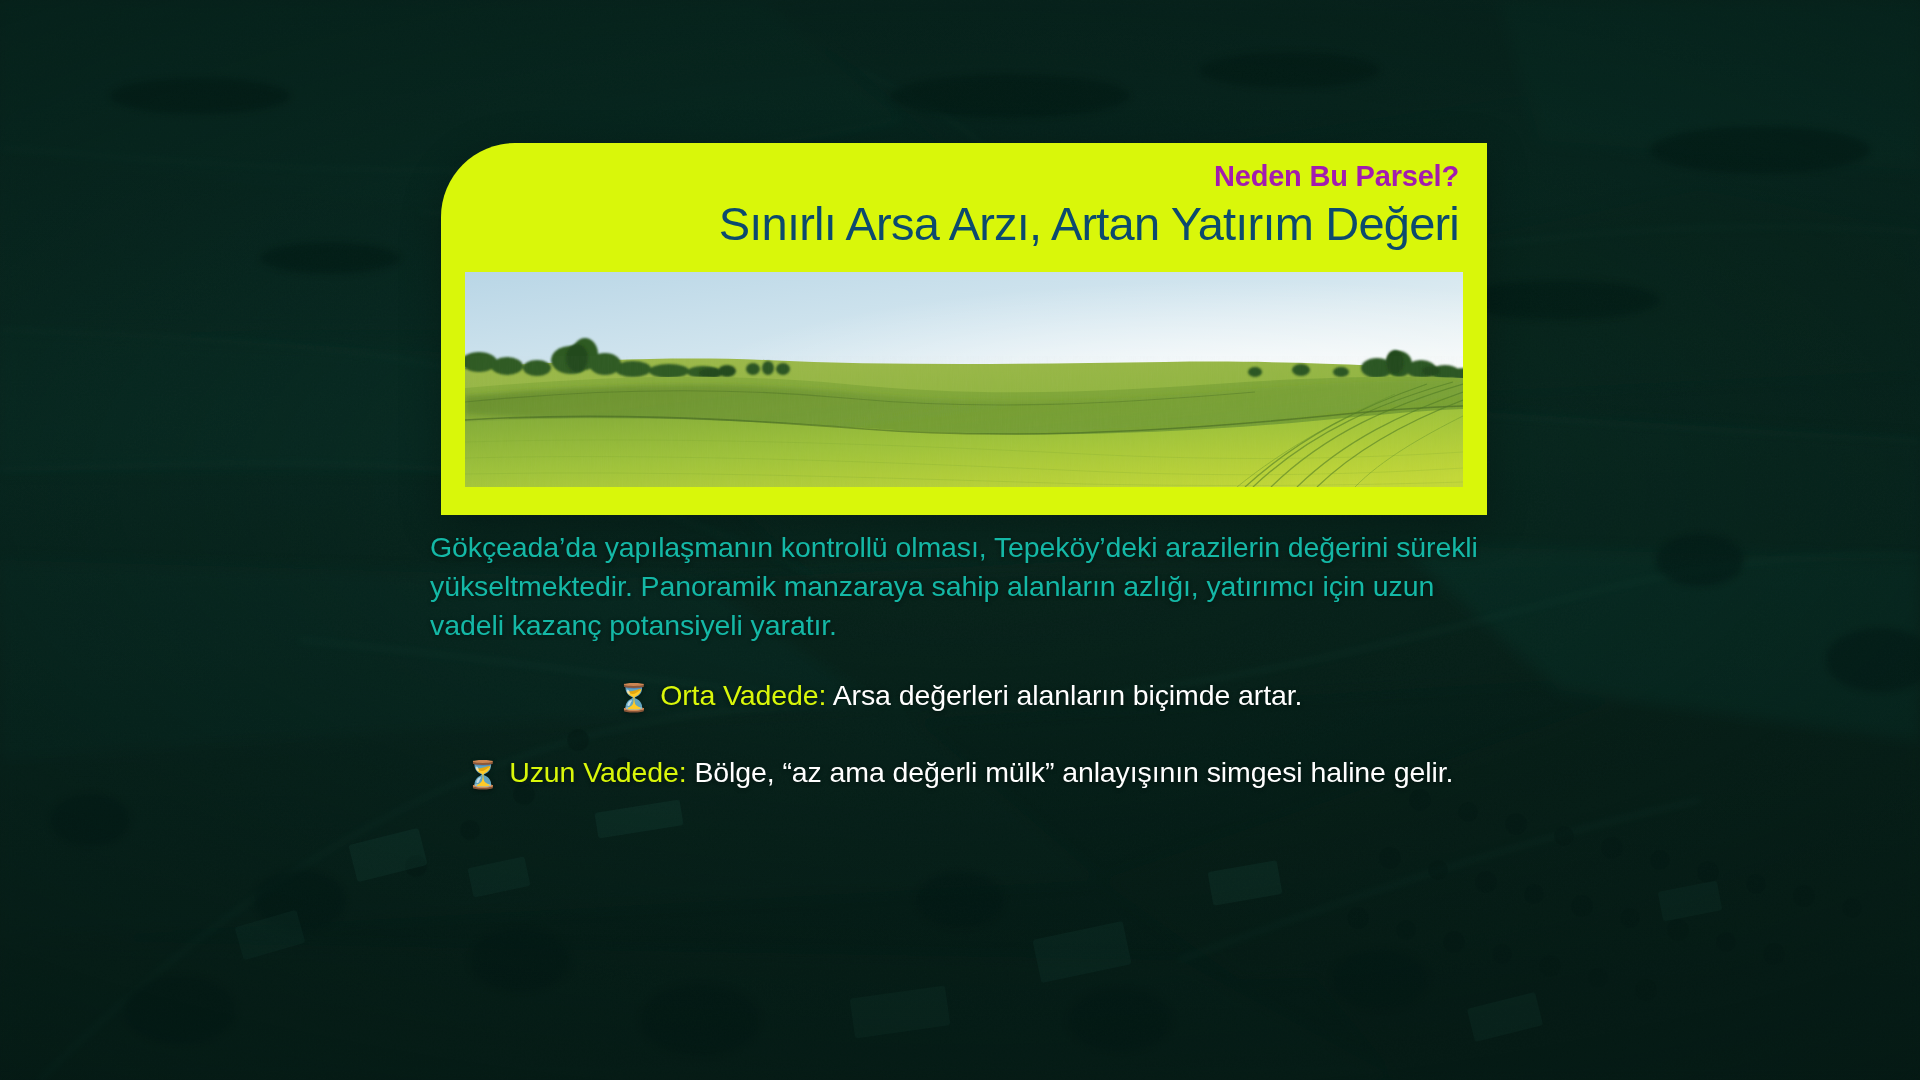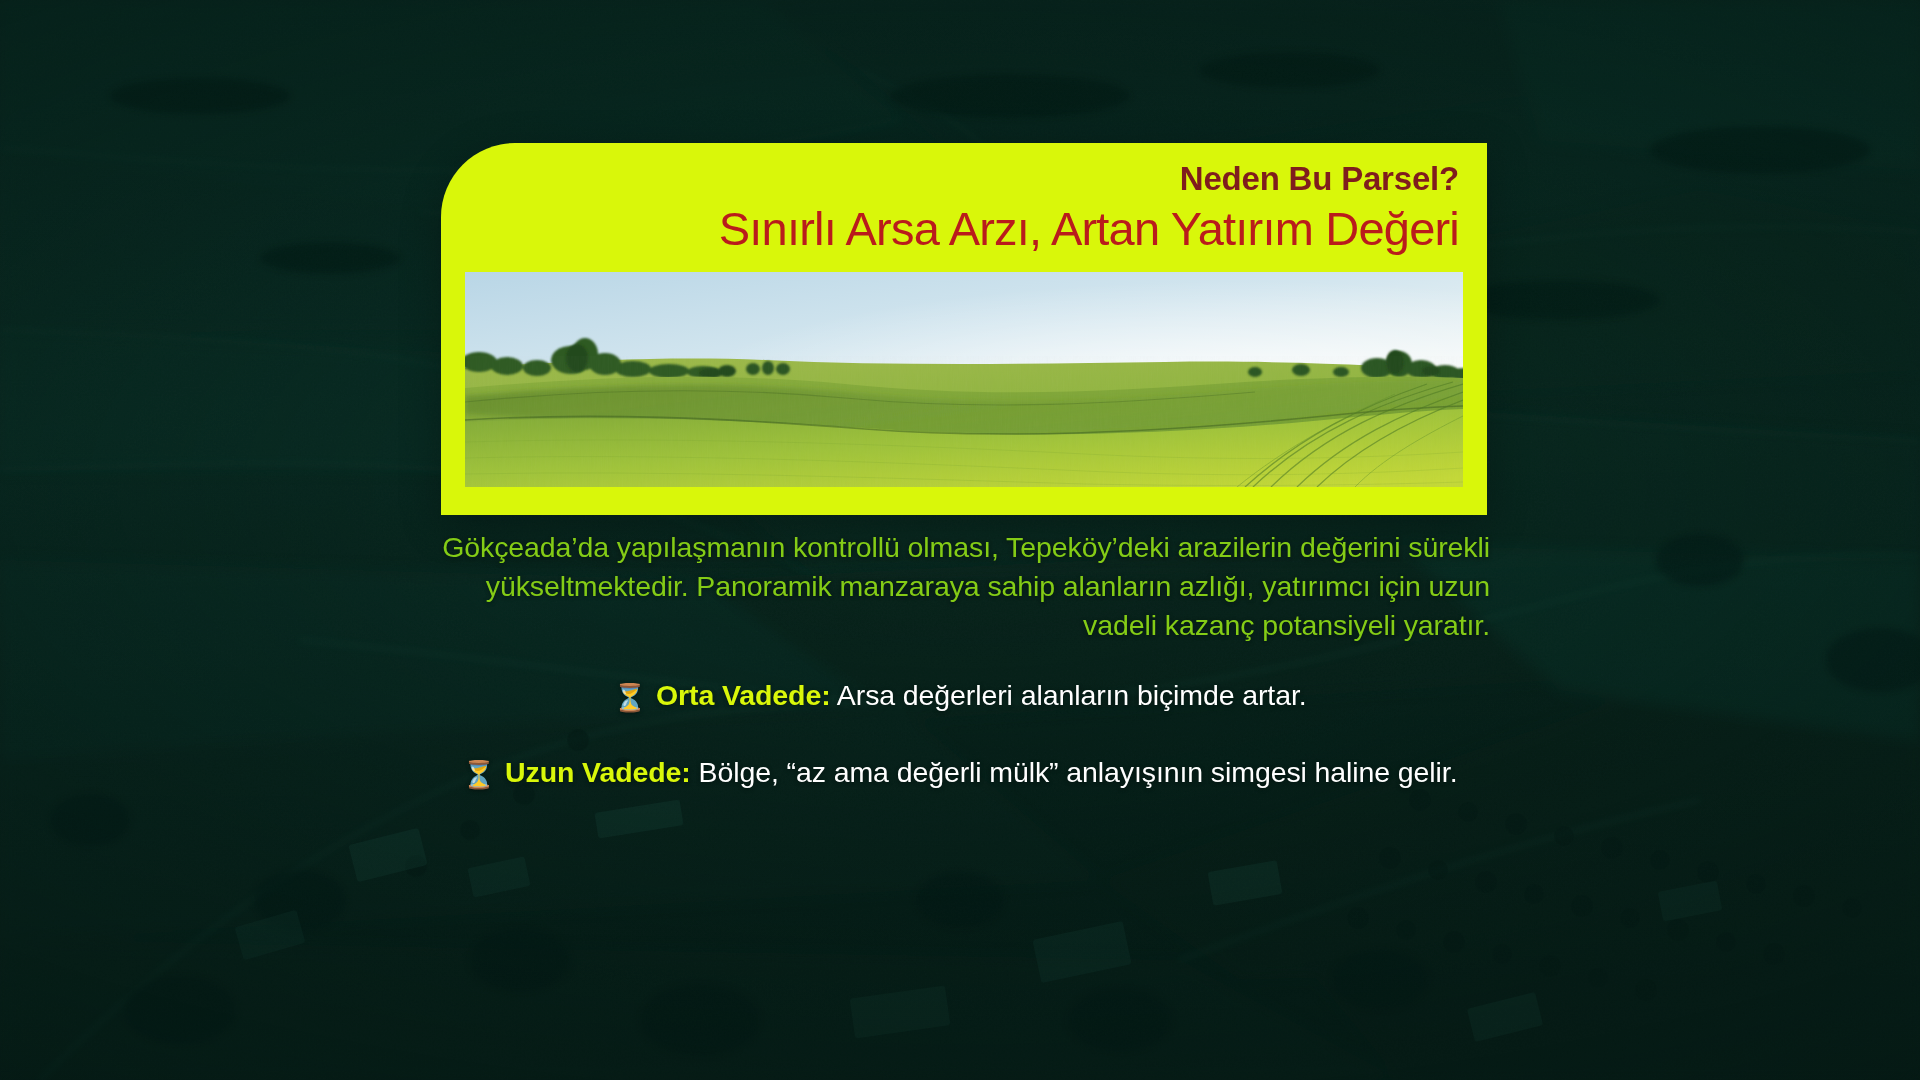--- a/index.html
+++ b/index.html
@@ -63,31 +63,31 @@
 
   .card-heads {
     position: absolute;
     right: 28px;
     top: 16px;
     text-align: right;
     width: calc(100% - 56px);
   }
 
   .kicker {
-    font-size: 33px;
+    font-size: 29px;
     font-weight: 700;
-    color: #7f1d1d;
+    color: #a21caf;
     letter-spacing: -0.2px;
     line-height: 1.2;
   }
 
   .headline {
     font-size: 47px;
     font-weight: 400;
-    color: #b91c1c;
+    color: #0c4a6e;
     letter-spacing: -0.8px;
     line-height: 1.18;
     margin-top: 2px;
   }
 
   
   .card-photo {
     position: absolute;
     left: 24px;
     top: 129px;
@@ -99,22 +99,22 @@
 
   .landscape { position: absolute; inset: 0; width: 100%; height: 100%; display: block; }
 
   
   .copy {
     position: absolute;
     left: 50%;
     transform: translateX(-50%);
     top: 528px;
     width: 1060px;
-    text-align: right;
-    color: #84cc16;
+    text-align: left;
+    color: #14b8a6;
     font-size: 28.5px;
     line-height: 1.36;
     letter-spacing: -0.1px;
     text-shadow: 0 1px 4px rgba(0,0,0,0.42);
   }
 
   .bullets {
     position: absolute;
     left: 50%;
     transform: translateX(-50%);
@@ -134,21 +134,21 @@
   .bullet + .bullet { margin-top: 36px; }
 
   .bullet .hg {
     font-size: 27px;
     margin-right: 9px;
     vertical-align: -2px;
   }
 
   .bullet .lbl {
     color: #d9f70a;
-    font-weight: 700;
+    font-weight: 400;
   }
 </style>
 </head>
 <body>
 
 <div class="bg-wrap">
   <svg class="bg-photo" viewBox="0 0 1920 1080" preserveAspectRatio="xMidYMid slice">
     <defs>
       <linearGradient id="grd-base" x1="0" y1="0" x2="0.25" y2="1">
         <stop offset="0%" stop-color="#0b3a2f"></stop>

